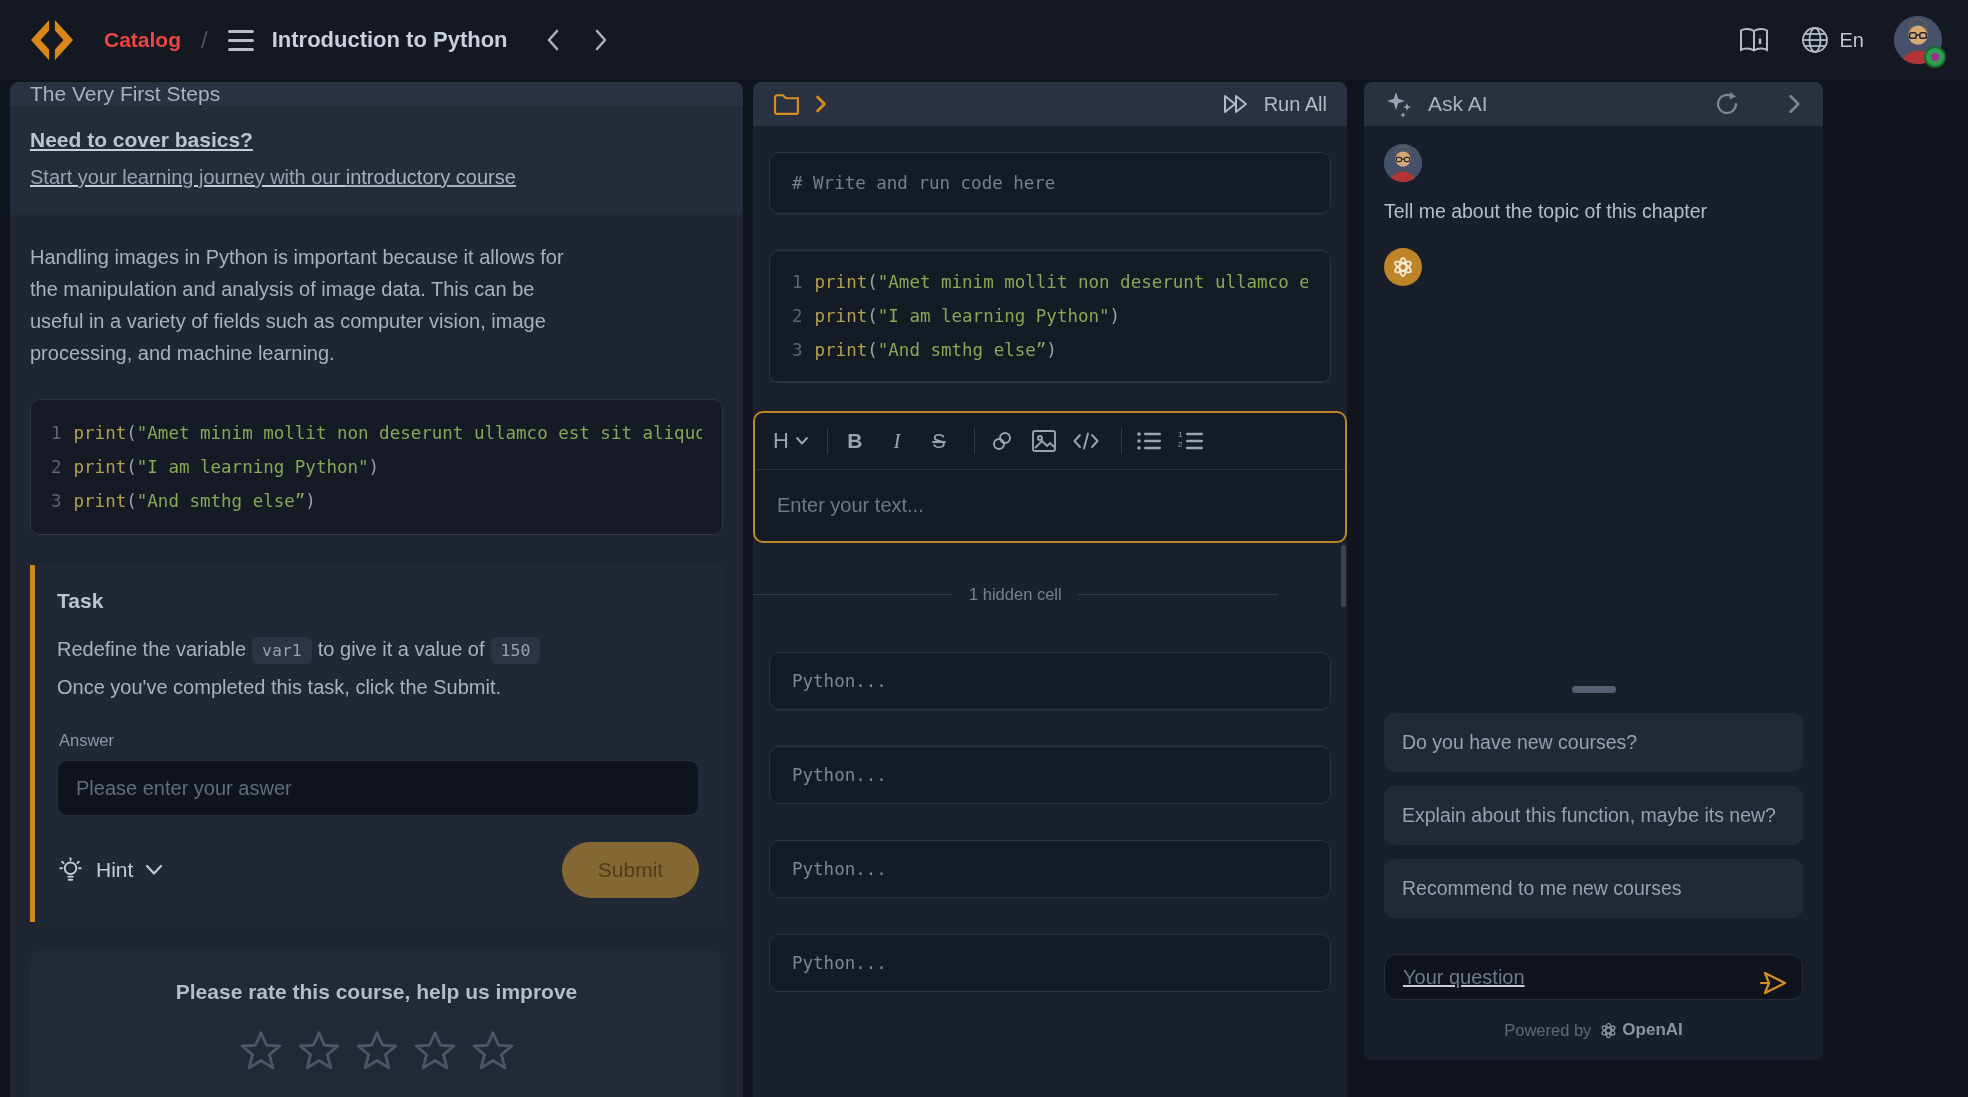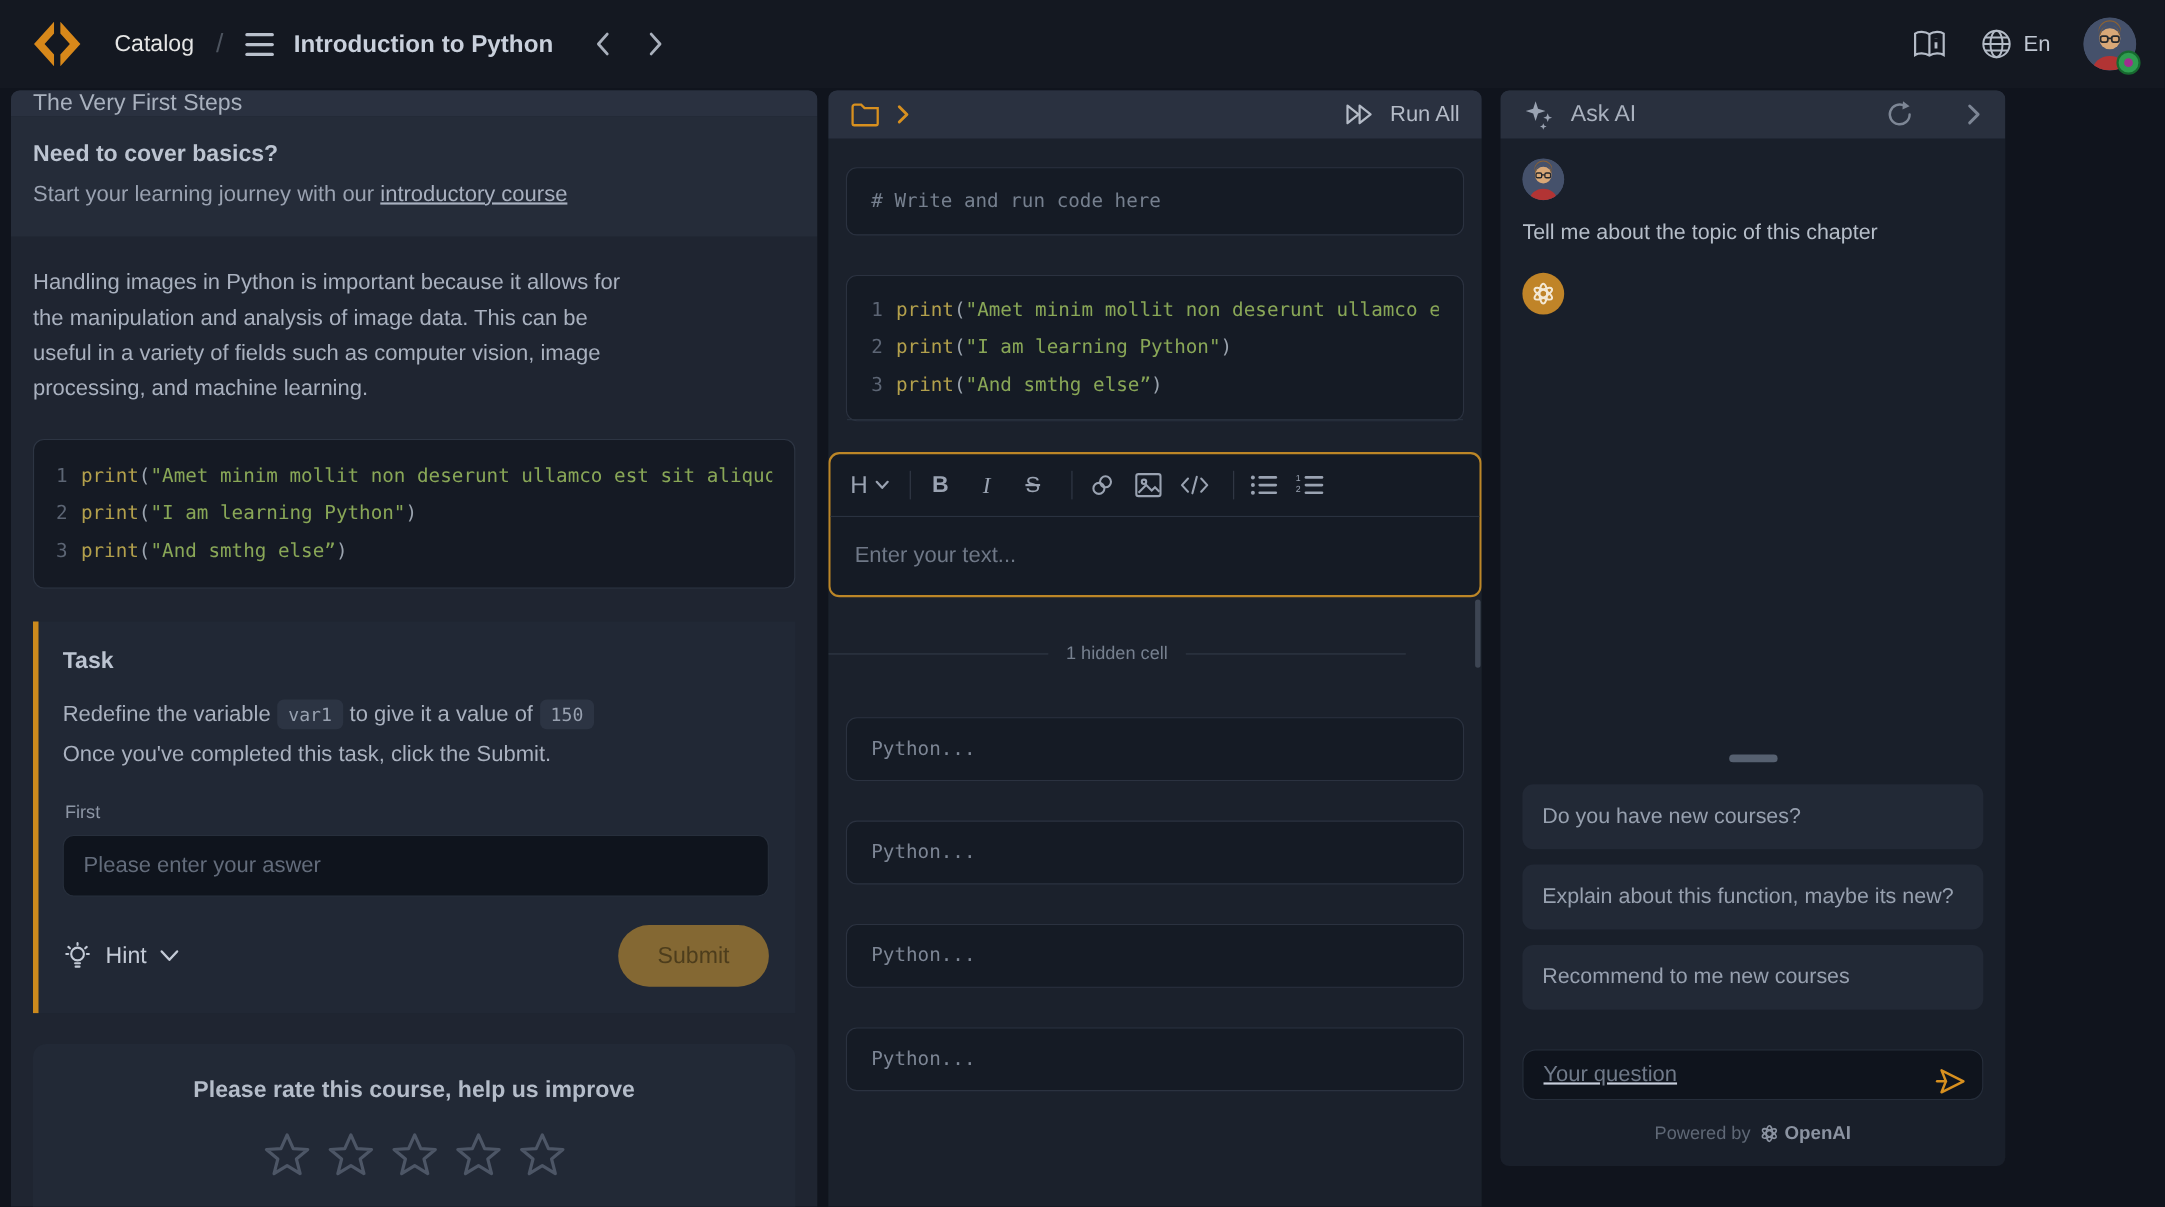--- a/index.html
+++ b/index.html
@@ -11,21 +11,21 @@
     -webkit-font-smoothing:antialiased;
   }
   .mono { font-family:"DejaVu Sans Mono", monospace; }
 
   
   .topbar {
     height:80px; display:flex; align-items:center;
     background:#141821; padding:0 26px;
   }
   .logo { width:52px; height:52px; display:flex; align-items:center; justify-content:center; cursor:pointer; }
-  .crumb { color:#e5e5e5; font-weight:normal; font-size:21px; margin-left:26px; cursor:pointer; }
+  .crumb { color:#ef4444; font-weight:bold; font-size:21px; margin-left:26px; cursor:pointer; }
   .crumb-sep { color:#4d545f; font-size:24px; margin:0 20px; }
   .burger { display:inline-flex; flex-direction:column; gap:6px; margin-right:18px; cursor:pointer; }
   .burger span { width:26px; height:3px; background:#b9c0cc; border-radius:2px; }
   .course-title { color:#c9d0dc; font-weight:bold; font-size:22px; }
   .nav-chevs { display:flex; gap:26px; margin-left:34px; }
   .chev { color:#a9b0bc; cursor:pointer; display:flex; }
   .topbar-right { margin-left:auto; display:flex; align-items:center; gap:30px; }
   .icon-btn { color:#b4bbc7; cursor:pointer; display:flex; align-items:center; }
   .lang { display:flex; align-items:center; gap:10px; color:#c0c7d3; font-size:20px; cursor:pointer; }
   .avatar-wrap { position:relative; width:48px; height:48px; cursor:pointer; }
@@ -38,21 +38,21 @@
   .content { display:flex; padding:2px 12px 0 10px; gap:10px; height:1017px; }
 
   .panel-header {
     height:44px; background:#2a3140; border-radius:8px 8px 0 0;
     display:flex; align-items:center; padding:0 20px;
     color:#a9b1be; font-size:21px;
   }
 
   
   .left-col { width:733px; background:#1f2531; border-radius:8px 8px 0 0; overflow:hidden; display:flex; flex-direction:column; }
-  .basics { background:#252c39; padding:22px 20px 26px 20px; }
+  .basics { background:#252c39; padding:22px 20px 26px 20px;text-decoration:underline; }
   .basics h3 { color:#bcc4d1; font-size:21px; margin-bottom:14px; }
   .basics p { color:#9aa2b1; font-size:20px; }
   .basics a { color:#a8b0bf; text-decoration:underline; cursor:pointer; }
   .lesson-par { padding:26px 20px 0 20px; color:#a9b1bf; font-size:20px; line-height:32px; max-width:600px; }
 
   .code-card {
     margin:30px 20px 0 20px; background:#151a24; border:1px solid #2d3543;
     border-radius:10px; padding:16px 20px;
   }
   .code-line { font-family:"DejaVu Sans Mono", monospace; font-size:17.5px; line-height:34px; white-space:nowrap; overflow:hidden; }
@@ -235,21 +235,21 @@
         <div class="code-line"><span class="ln">2</span><span class="tk-fn">print</span><span class="tk-p">(</span><span class="tk-s">"I am learning Python"</span><span class="tk-p">)</span></div>
         <div class="code-line"><span class="ln">3</span><span class="tk-fn">print</span><span class="tk-p">(</span><span class="tk-s">"And smthg else”</span><span class="tk-p">)</span></div>
       </div>
 
     <div class="task-card">
       <h3>Task</h3>
       <div class="task-text">
         <span>Redefine the variable</span><span class="chip">var1</span><span>to give it a value of</span><span class="chip">150</span><br>
         <span>Once you've completed this task, click the Submit.</span>
       </div>
-      <div class="answer-label">First</div>
+      <div class="answer-label">Answer</div>
       <input class="answer-input" type="text" placeholder="Please enter your aswer" style="">
       <div class="task-footer">
         <span class="hint-btn">
           <svg width="27" height="29" viewBox="0 0 24 26" fill="none" stroke="#c3cad6" stroke-width="1.7" stroke-linecap="round">
             <circle cx="12" cy="11" r="5.2"></circle>
             <line x1="10" y1="18.5" x2="14" y2="18.5"></line>
             <line x1="10.4" y1="21.3" x2="13.6" y2="21.3"></line>
             <line x1="12" y1="2" x2="12" y2="3.6"></line>
             <line x1="4.5" y1="5.2" x2="5.8" y2="6.4"></line>
             <line x1="19.5" y1="5.2" x2="18.2" y2="6.4"></line>

